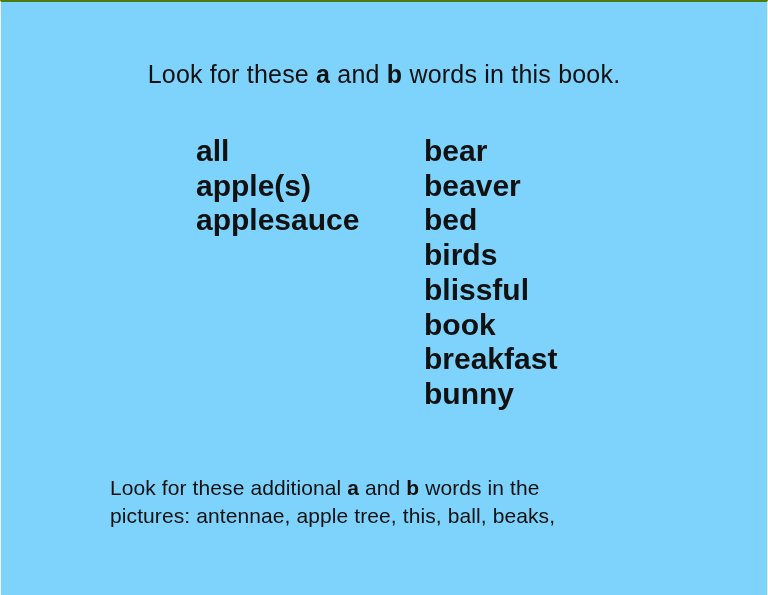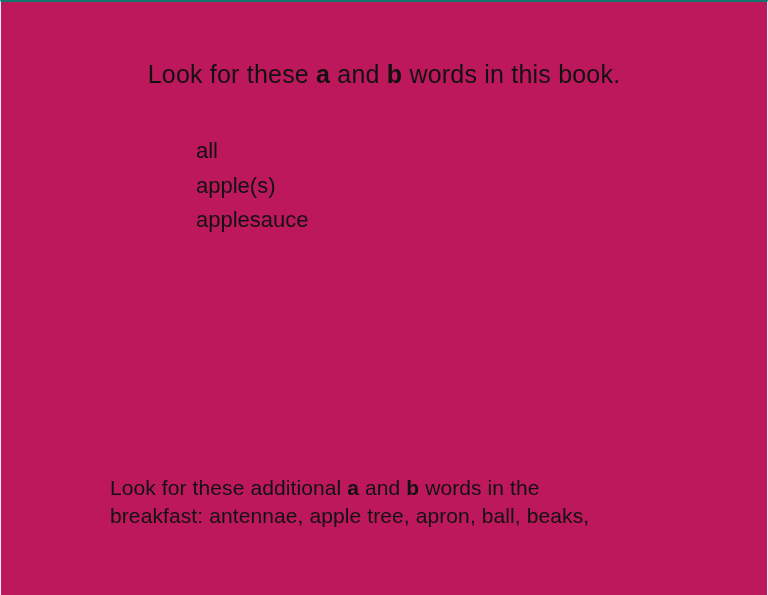--- a/index.html
+++ b/index.html
@@ -4,22 +4,22 @@
 <style>
   html, body {
     margin: 0;
     padding: 0;
     background: #ffffff;
   }
   .page {
     position: relative;
     width: 768px;
     height: 595px;
-    background: #be185d;
-    border-top: 2px solid #0f766e;
+    background: #7dd3fc;
+    border-top: 2px solid #4d7c0f;
     border-left: 1px solid #f0f0f0;
     border-right: 1px solid #ececec;
     box-sizing: border-box;
     overflow: hidden;
     font-family: "Liberation Sans", "DejaVu Sans", sans-serif;
     color: #111111;
   }
   .title {
     position: absolute;
     top: 56px;
@@ -43,22 +43,22 @@
     align-items: flex-start;
   }
   .col {
     display: flex;
     flex-direction: column;
   }
   .col-a {
     width: 228px;
   }
   .word {
-    font-size: 22px;
-    font-weight: 400;
+    font-size: 30px;
+    font-weight: 700;
     line-height: 34.7px;
     white-space: nowrap;
   }
   .note {
     position: absolute;
     top: 460px;
     left: 97px;
     margin: 12px;
     font-size: 21px;
     font-weight: 400;
@@ -76,20 +76,30 @@
 <div class="page">
 
   <h1 class="title"><span>Look for these </span><b>a</b><span> and </span><b>b</b><span> words in this book.</span></h1>
 
   <div class="words">
     <div class="col col-a">
       <div class="word">all</div>
       <div class="word">apple(s)</div>
       <div class="word">applesauce</div>
     </div>
+    <div class="col col-b">
+      <div class="word">bear</div>
+      <div class="word">beaver</div>
+      <div class="word">bed</div>
+      <div class="word">birds</div>
+      <div class="word">blissful</div>
+      <div class="word">book</div>
+      <div class="word">breakfast</div>
+      <div class="word">bunny</div>
+    </div>
   </div>
 
   <p class="note">
     <span class="note-line"><span>Look for these additional </span><b>a</b><span> and </span><b>b</b><span> words in the</span></span>
-    <span class="note-line">breakfast: antennae, apple tree, apron, ball, beaks,</span>
+    <span class="note-line">pictures: antennae, apple tree, this, ball, beaks,</span>
   </p>
 
 </div>
 
 </body></html>

